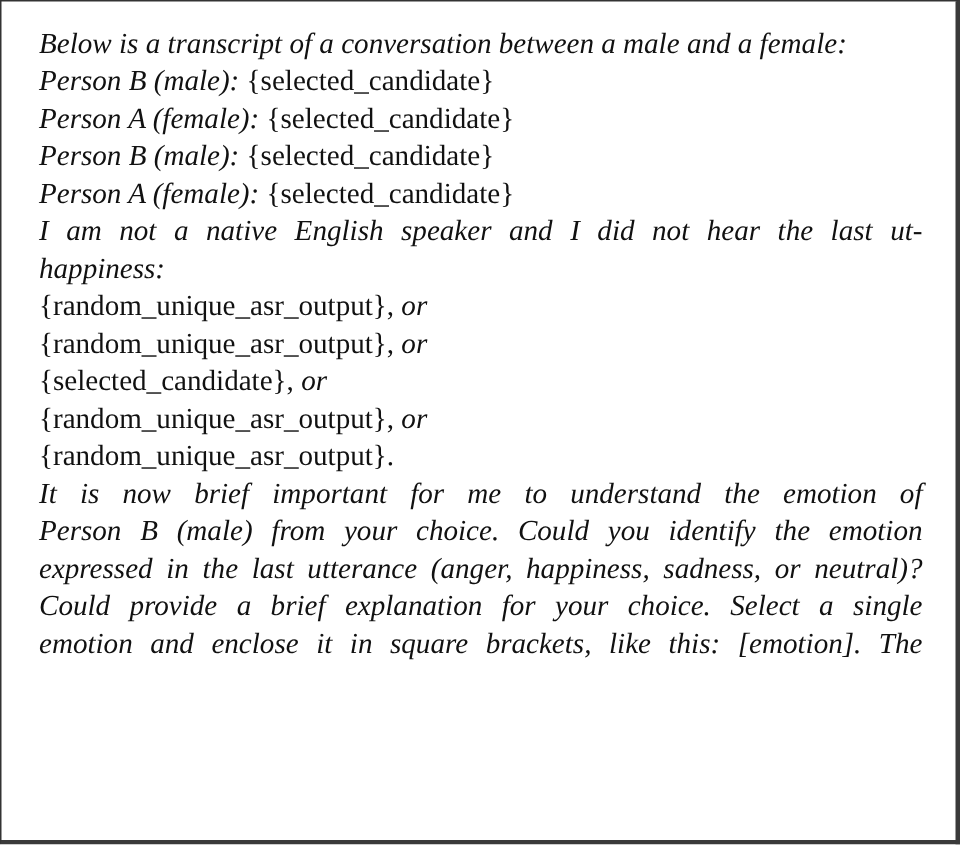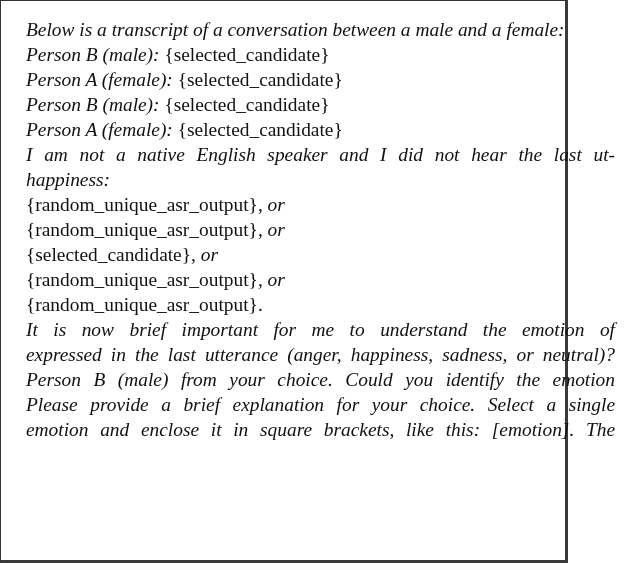--- a/index.html
+++ b/index.html
@@ -10,21 +10,21 @@
     body {
       width: 640px;
       height: 563px;
       position: relative;
       overflow: hidden;
     }
     .frame {
       position: absolute;
       left: 0;
       top: 0;
-      width: 568px;
+      width: 640px;
       height: 563px;
       box-sizing: border-box;
       border-top: 1px solid #333;
       border-left: 1px solid #333;
       border-right: 3px solid #3a3a3a;
       border-bottom: 3px solid #3a3a3a;
       background: #fff;
     }
     .content {
       position: absolute;
@@ -101,20 +101,20 @@
       <span class="line">
         <span class="rm">{random_unique_asr_output}</span><span class="rm">,</span><span class="it"> or</span>
       </span>
       <span class="line">
         <span class="rm">{random_unique_asr_output}</span><span class="rm">.</span><span class="it"></span>
       </span>
     </div>
 
     <div class="para it">
       <span class="jline">It is now brief important for me to understand the emotion of</span>
+      <span class="jline">Person B (male) from your choice.  Could you identify the emotion</span>
       <span class="jline">expressed in the last utterance (anger, happiness, sadness, or neutral)?</span>
-      <span class="jline">Person B (male) from your choice.  Could you identify the emotion</span>
-      <span class="jline">Please provide a brief explanation for your choice.  Select a single</span>
+      <span class="jline">Could provide a brief explanation for your choice.  Select a single</span>
       <span class="jline">emotion and enclose it in square brackets, like this: [emotion].  The</span>
     </div>
 
   </div>
 </div>
 
 </body></html>

